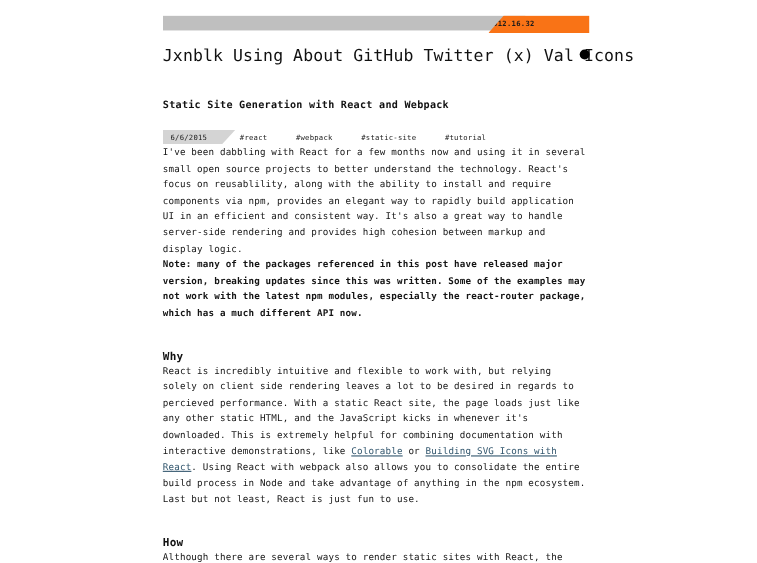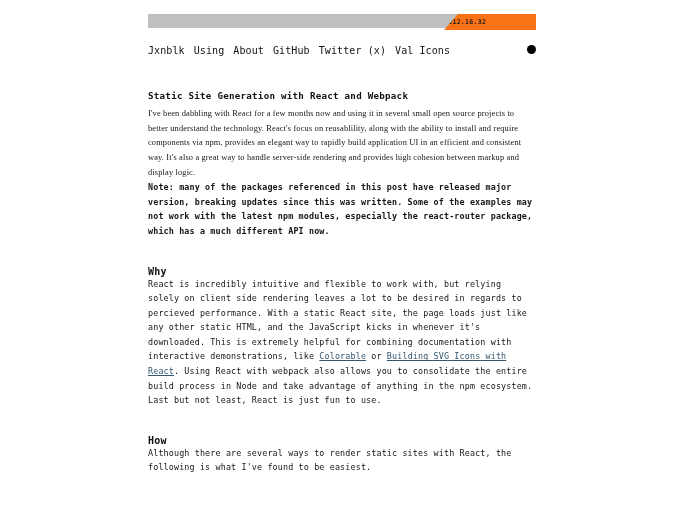--- a/index.html
+++ b/index.html
@@ -67,21 +67,21 @@
 
   
   .nav {
     position: relative;
     margin-top: 14px;
     height: 16px;
     display: flex;
     align-items: center;
   }
   .nav a {
-    font-size: 10px;
+    font-size: 15px;
     color: #111111;
     text-decoration: none;
     margin-right: 9px;
     letter-spacing: 0.1px;
     white-space: nowrap;
   }
   .theme-dot {
     position: absolute;
     right: 0;
     top: 3px;
@@ -144,21 +144,21 @@
 
   
   p.body {
     font-size: 8.4px;
     line-height: 14.6px;
     margin: 0;
     letter-spacing: 0.15px;
     color: #151515;
     text-align: left;
   }
-  .p-intro { margin-top: 25px; font-family: Liberation Serif, serif; }
+  .p-intro { margin-top: 25px; }
   .p-note  { margin-top: 20px; font-weight: bold; }
   .section-head {
     margin-top: 27px;
     font-size: 10px;
     font-weight: bold;
     letter-spacing: 0.2px;
     color: #111111;
   }
   .p-after-head { margin-top: 7px; }
 
@@ -185,20 +185,31 @@
       <a href="#">Using</a>
       <a href="#">About</a>
       <a href="#">GitHub</a>
       <a href="#">Twitter (x)</a>
       <a href="#">Val Icons</a>
       <div class="theme-dot"></div>
     </nav>
 
     <h1 class="post-title">Static Site Generation with React and Webpack</h1>
 
+    <div class="meta-row">
+      <div class="date-badge">
+        <span>6/6/2015</span>
+      </div>
+      <div class="tags">
+        <a href="#">#react</a>
+        <a href="#">#webpack</a>
+        <a href="#">#static-site</a>
+        <a href="#">#tutorial</a>
+      </div>
+    </div>
 
     <p class="body p-intro">I've been dabbling with React for a few months now and using it in several small open source projects to better understand the technology. React's focus on reusablility, along with the ability to install and require components via npm, provides an elegant way to rapidly build application UI in an efficient and consistent way. It's also a great way to handle server-side rendering and provides high cohesion between markup and display logic.</p>
 
     <p class="body p-note">Note: many of the packages referenced in this post have released major version, breaking updates since this was written. Some of the examples may not work with the latest npm modules, especially the react-router package, which has a much different API now.</p>
 
     <div class="section-head">Why</div>
     <p class="body p-after-head"><span>React is incredibly intuitive and flexible to work with, but relying solely on client side rendering leaves a lot to be desired in regards to percieved performance. With a static React site, the page loads just like any other static HTML, and the JavaScript kicks in whenever it's downloaded. This is extremely helpful for combining documentation with interactive demonstrations, like </span><a href="#" class="inline-link">Colorable</a><span> or </span><a href="#" class="inline-link">Building SVG Icons with React</a><span>. Using React with webpack also allows you to consolidate the entire build process in Node and take advantage of anything in the npm ecosystem. Last but not least, React is just fun to use.</span></p>
 
     <div class="section-head">How</div>
     <p class="body p-after-head">Although there are several ways to render static sites with React, the following is what I've found to be easiest.</p>

